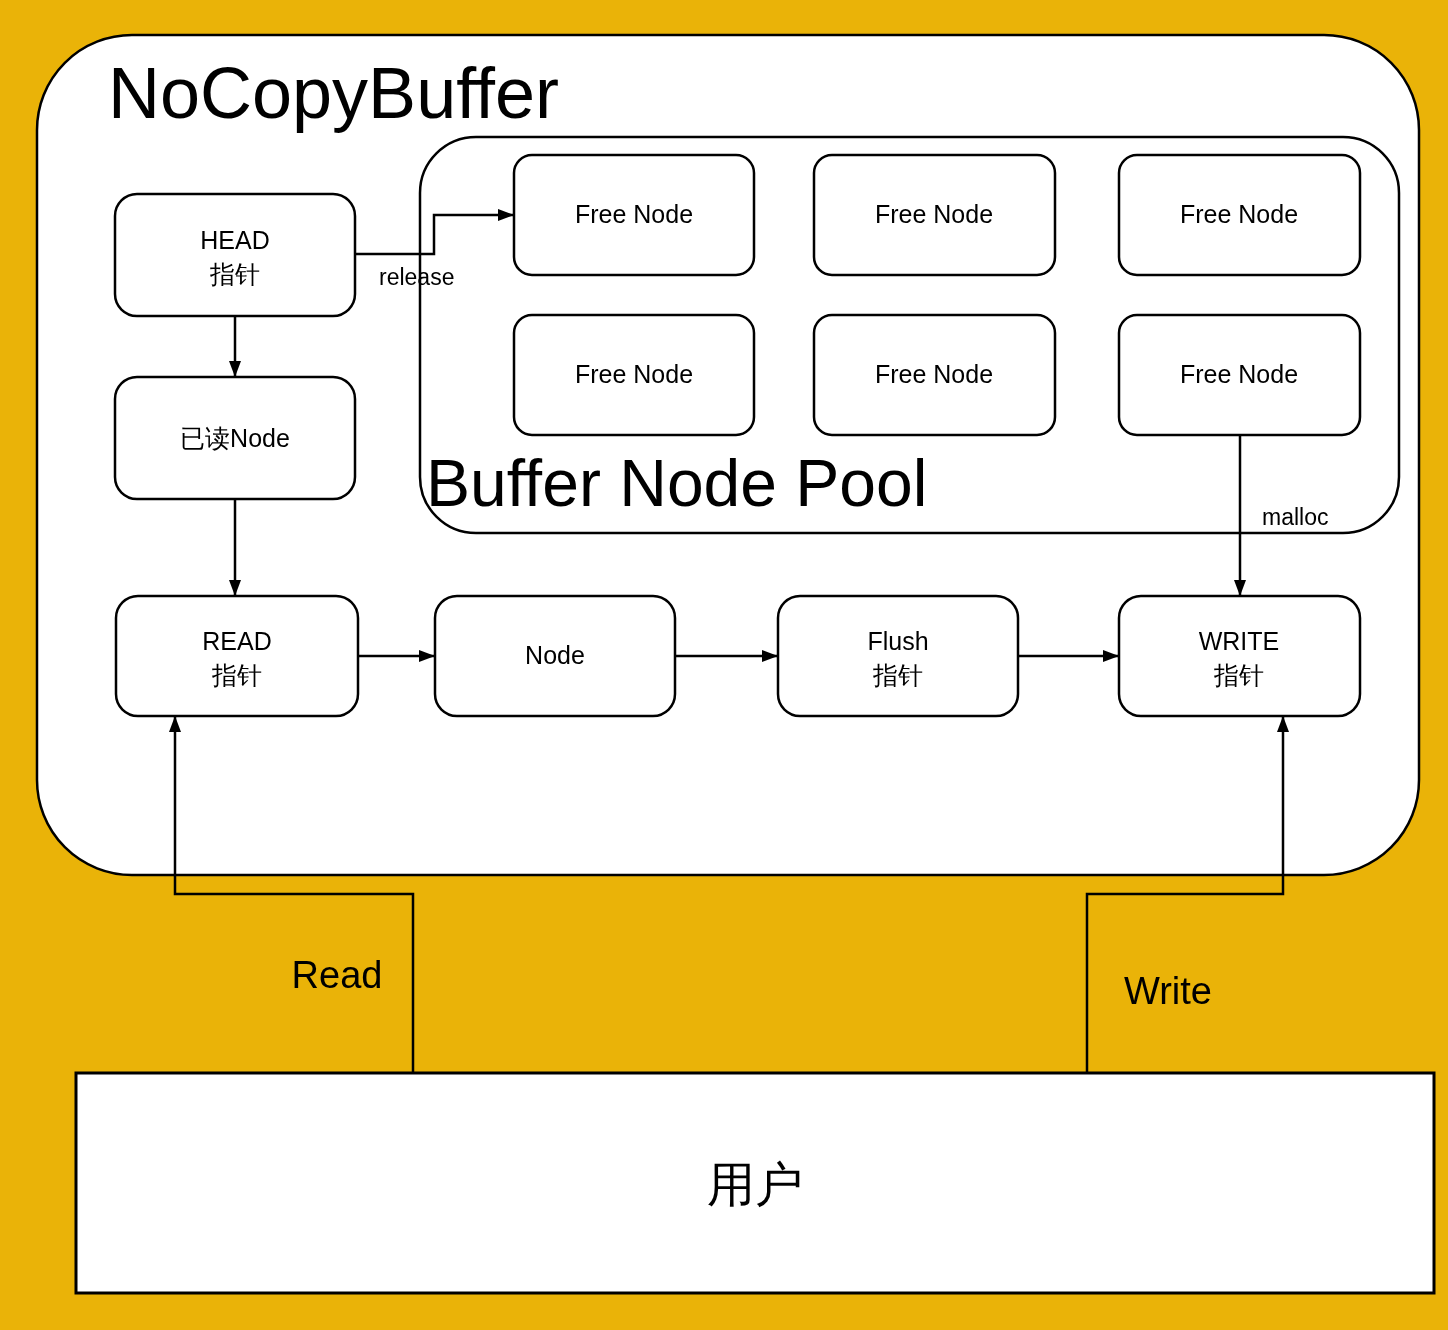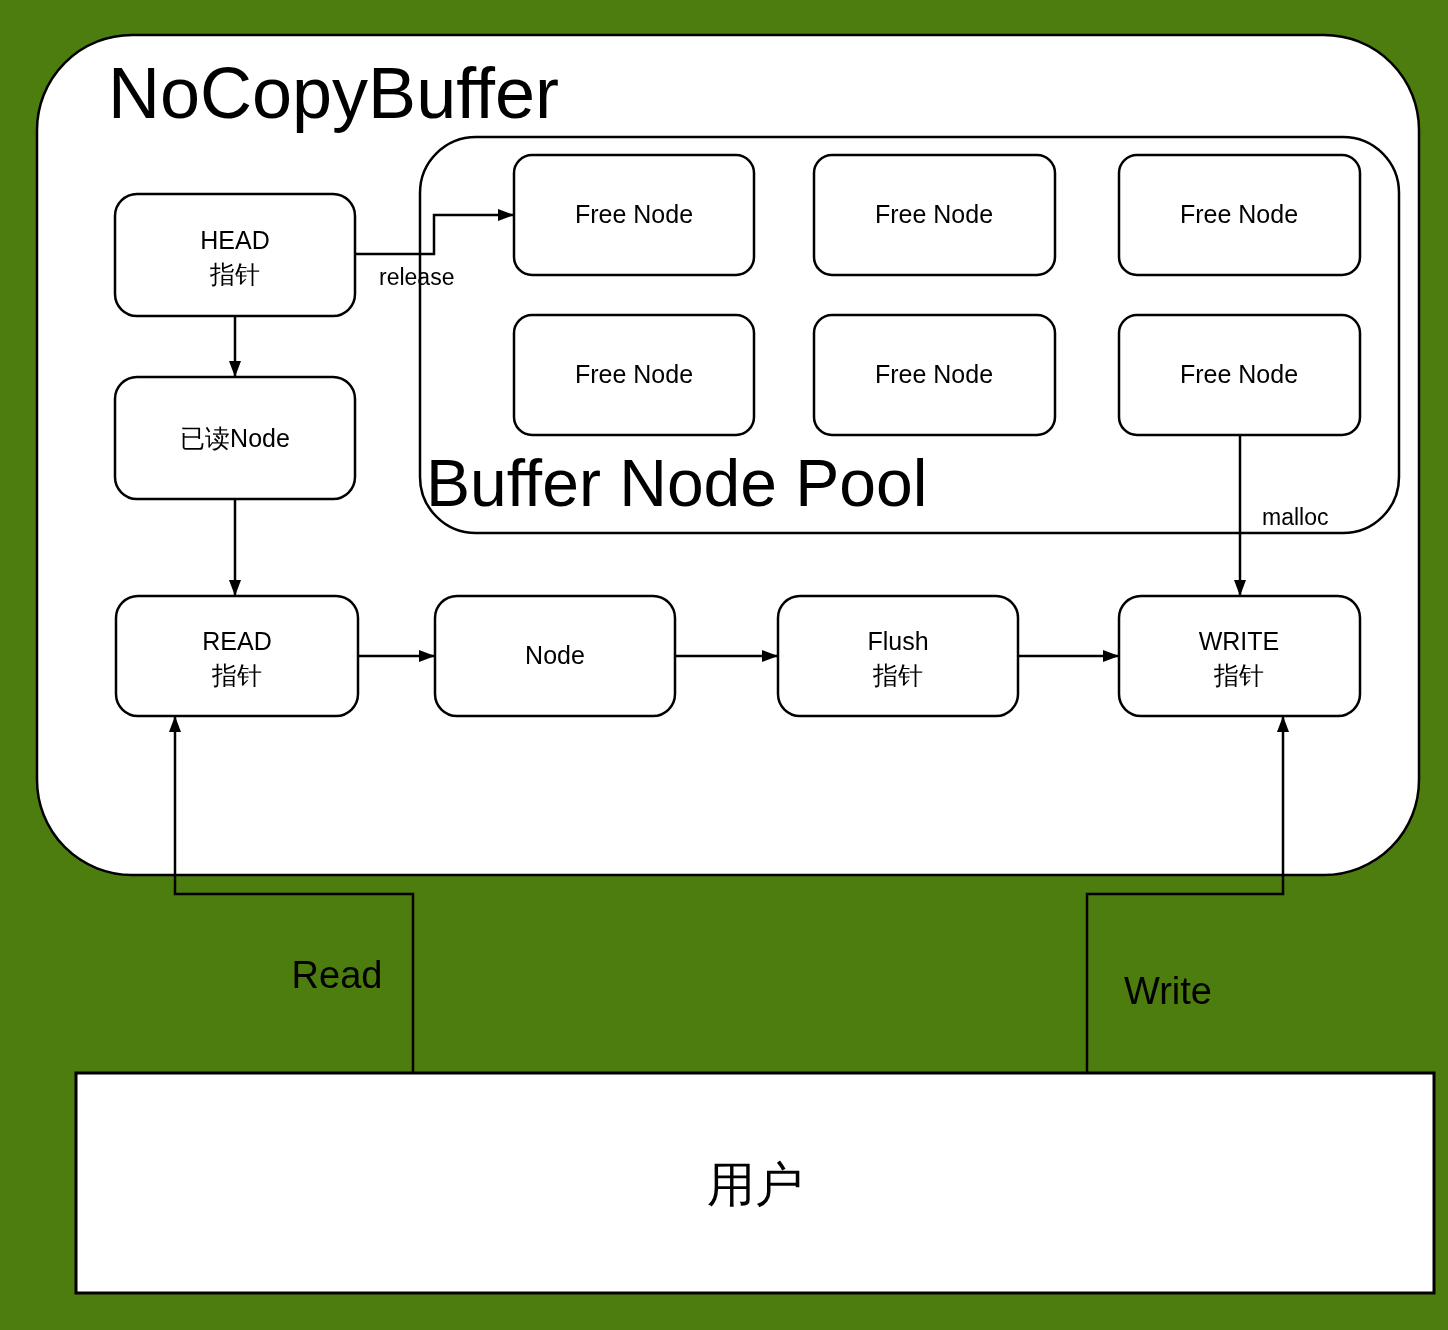--- a/index.html
+++ b/index.html
@@ -7,21 +7,21 @@
     padding: 0;
     background: #ffffff;
   }
   body {
     font-family: "Liberation Sans", "DejaVu Sans", sans-serif;
   }
   .stage {
     position: relative;
     width: 1448px;
     height: 1330px;
-    background: #4d7c0f;
+    background: #eab308;
     overflow: hidden;
   }
   svg { display: block; }
   .shape {
     fill: #ffffff;
     stroke: #000000;
     stroke-width: 2.5;
   }
   .shape-heavy {
     fill: #ffffff;

